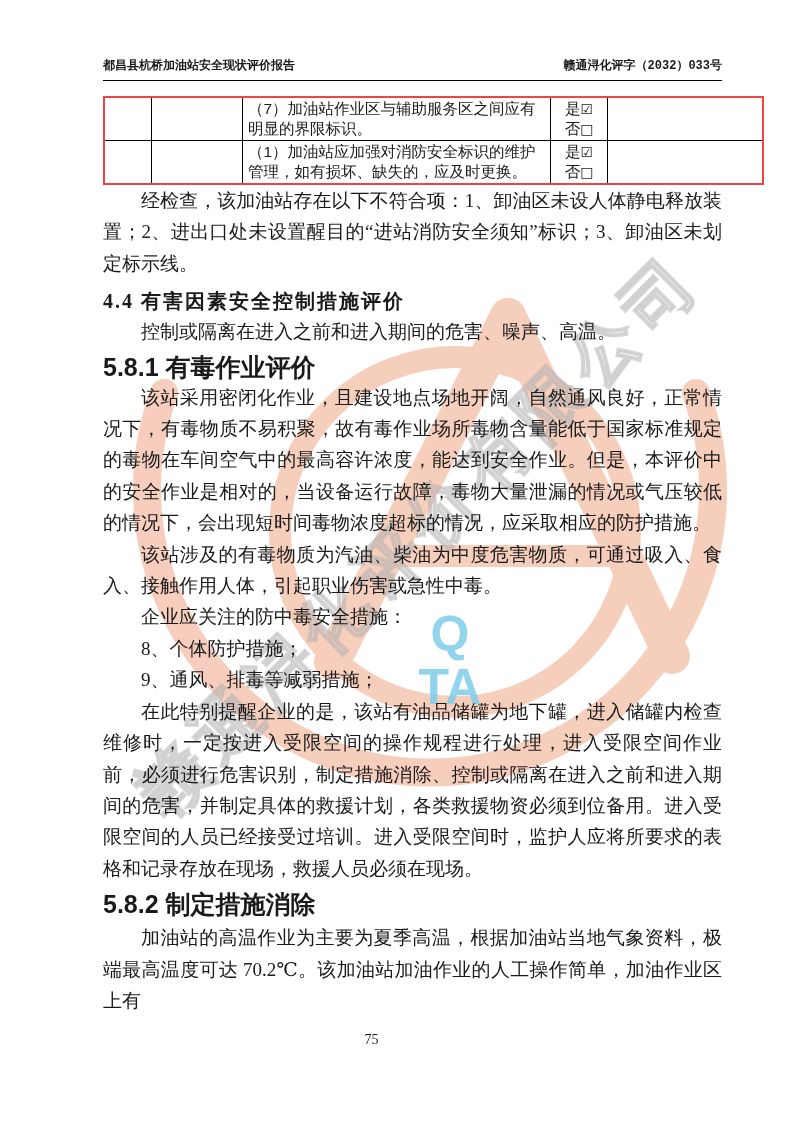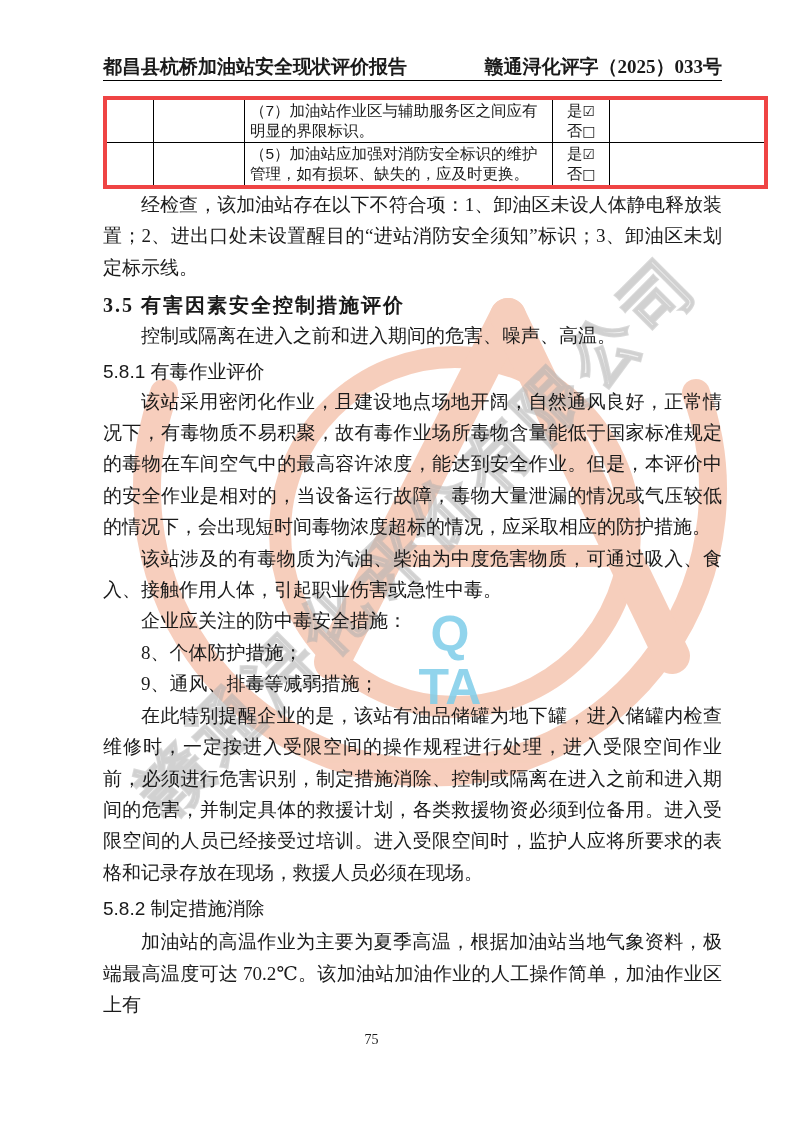--- a/index.html
+++ b/index.html
@@ -28,53 +28,53 @@
     font-family:"Liberation Sans","DejaVu Sans",sans-serif;
     font-weight:bold;font-size:68px;letter-spacing:8px;white-space:nowrap;
     color:rgba(205,205,205,0.28);
     -webkit-text-stroke:2px rgba(170,170,170,0.45);
   }
   
   .header{
     position:absolute;left:103px;top:58px;width:619px;z-index:2;
     display:flex;justify-content:space-between;align-items:flex-end;
     border-bottom:1.5px solid #000;padding-bottom:5px;
-    font-family:Liberation Serif, serif;
-    font-weight:bold;font-size:19px;line-height:17px;
+    font-family:Liberation Mono, monospace;
+    font-weight:bold;font-size:12px;line-height:17px;
   }
   
   .content{position:absolute;left:103px;top:96px;width:619px;z-index:1;}
   table.checklist{
     border-collapse:collapse;width:619px;table-layout:fixed;
     font-family:"Liberation Sans","DejaVu Sans",sans-serif;
     font-size:15.5px;line-height:20px;
   }
   table.checklist td{border:1px solid #000;padding:1px 5px;vertical-align:middle;}
-  table.checklist{border:4px solid #ef4444;}
+  table.checklist{border:2px solid #ef4444;}
   td.c-blank1{width:36px;}
   td.c-blank2{width:80px;}
   td.c-item{width:297px;text-align:left;}
   td.c-yesno{width:46px;text-align:center;padding:1px 1px;}
   td.c-remark{width:144px;}
   .mark{font-family:"DejaVu Sans",sans-serif;font-size:14px;}
   .yn-line{white-space:nowrap;}
   
   .content p{
     margin:0;font-size:19px;line-height:31.4px;
     text-align:justify;text-indent:38px;
   }
   p.p-first{}
   h2.h-serif{
     margin:8px 0 0 0;font-size:20px;line-height:29px;
     font-weight:bold;letter-spacing:2px;text-indent:0;
     font-family:"Liberation Serif","DejaVu Serif",serif;
   }
   h3.h-sans{
-    margin:5px 0 0 0;font-size:19px;line-height:29px;
-    font-weight:normal;text-indent:0;
+    margin:5px 0 0 0;font-size:25px;line-height:29px;
+    font-weight:bold;text-indent:0;
     font-family:"Liberation Sans","DejaVu Sans",sans-serif;
   }
   h3.h-sans.h582{margin-top:6px;}
   p.p-last{margin-top:3px;}
   
   .page-num{
     position:absolute;left:0;top:1032px;width:743px;z-index:1;
     text-align:center;font-size:14px;
     font-family:"Liberation Serif","DejaVu Serif",serif;
   }
@@ -99,21 +99,21 @@
     </svg>
     <div class="wm-letters">
       <div>Q</div>
       <div>TA</div>
     </div>
     <div class="wm-company">赣通浔化评价有限公司</div>
   </div>
 
   <div class="header">
     <span>都昌县杭桥加油站安全现状评价报告</span>
-    <span>赣通浔化评字（2025）033号</span>
+    <span>赣通浔化评字（2032）033号</span>
   </div>
 
   <div class="content">
 
     <table class="checklist">
       <tbody>
           <tr>
         <td class="c-blank1"></td>
         <td class="c-blank2"></td>
         <td class="c-item">（7）加油站作业区与辅助服务区之间应有明显的界限标识。</td>
@@ -123,37 +123,37 @@
           </div>
           <div class="yn-line">
             <span>否</span><span class="mark">□</span>
           </div>
         </td>
         <td class="c-remark"></td>
       </tr>
       <tr>
         <td class="c-blank1"></td>
         <td class="c-blank2"></td>
-        <td class="c-item">（5）加油站应加强对消防安全标识的维护管理，如有损坏、缺失的，应及时更换。</td>
+        <td class="c-item">（1）加油站应加强对消防安全标识的维护管理，如有损坏、缺失的，应及时更换。</td>
         <td class="c-yesno">
           <div class="yn-line">
             <span>是</span><span class="mark">☑</span>
           </div>
           <div class="yn-line">
             <span>否</span><span class="mark">□</span>
           </div>
         </td>
         <td class="c-remark"></td>
       </tr>
     </tbody>
       </table>
 
     <p class="p-first">经检查，该加油站存在以下不符合项：1、卸油区未设人体静电释放装置；2、进出口处未设置醒目的“进站消防安全须知”标识；3、卸油区未划定标示线。</p>
 
-    <h2 class="h-serif">3.5 有害因素安全控制措施评价</h2>
+    <h2 class="h-serif">4.4 有害因素安全控制措施评价</h2>
 
     <p>控制或隔离在进入之前和进入期间的危害、噪声、高温。</p>
 
     <h3 class="h-sans">5.8.1 有毒作业评价</h3>
 
     <p>该站采用密闭化作业，且建设地点场地开阔，自然通风良好，正常情况下，有毒物质不易积聚，故有毒作业场所毒物含量能低于国家标准规定的毒物在车间空气中的最高容许浓度，能达到安全作业。但是，本评价中的安全作业是相对的，当设备运行故障，毒物大量泄漏的情况或气压较低的情况下，会出现短时间毒物浓度超标的情况，应采取相应的防护措施。</p>
 
     <p>该站涉及的有毒物质为汽油、柴油为中度危害物质，可通过吸入、食入、接触作用人体，引起职业伤害或急性中毒。</p>
 
     <p>企业应关注的防中毒安全措施：</p>

